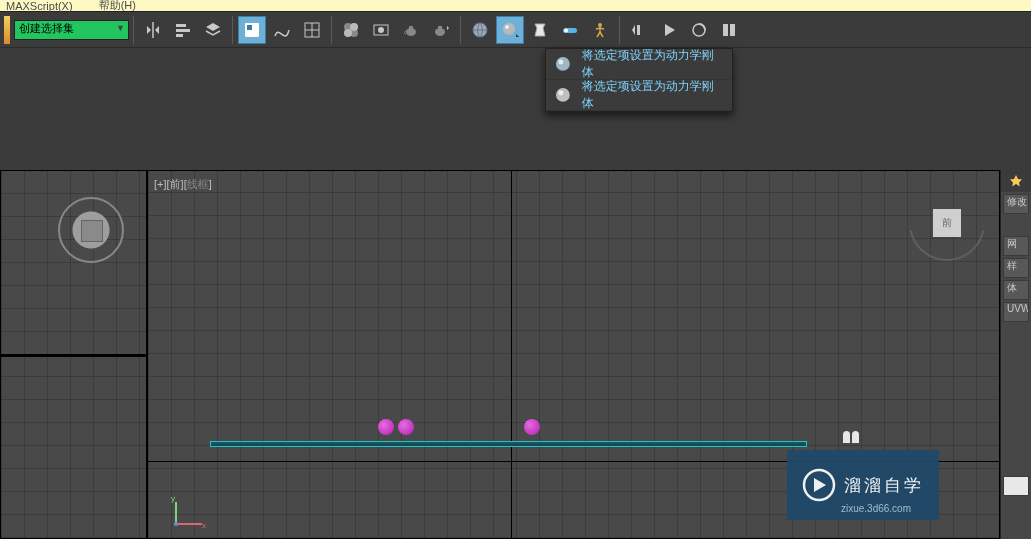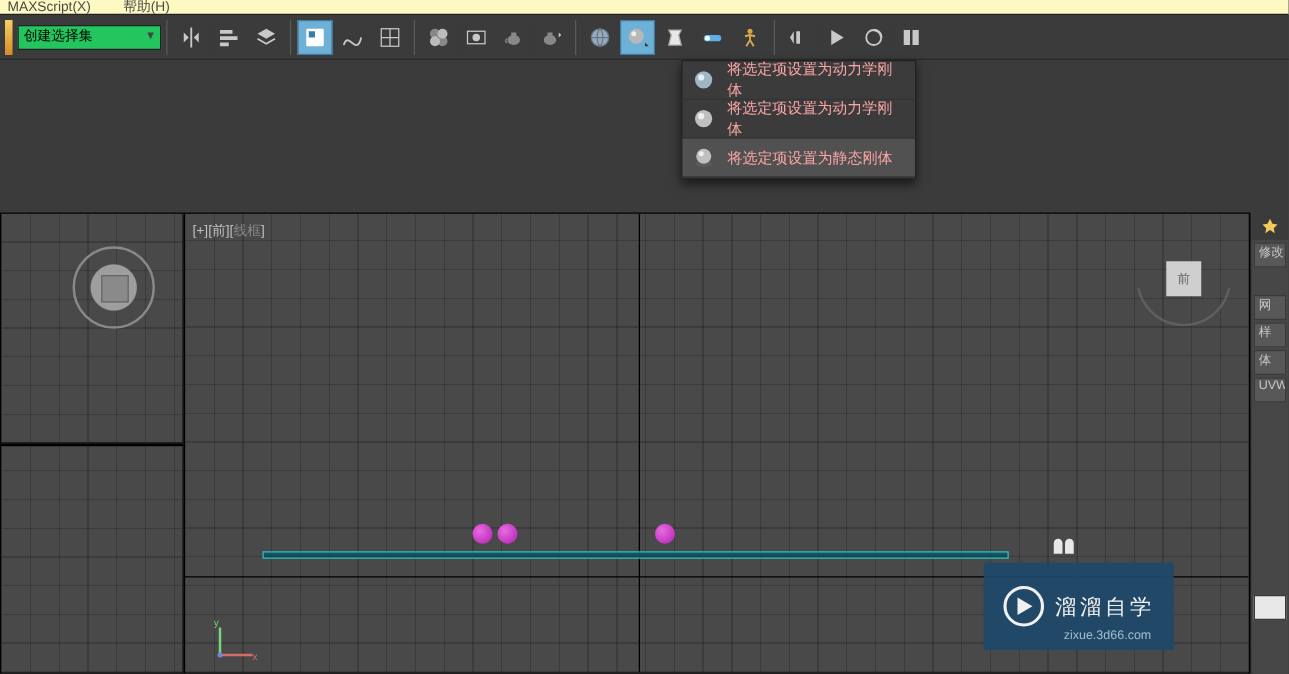--- a/index.html
+++ b/index.html
@@ -104,21 +104,21 @@
   .dropdown-item.highlight {
     background: #515151;
   }
   .dd-icon {
     width: 18px; height: 18px;
     margin-right: 10px;
     display: flex;
     align-items: center;
     justify-content: center;
   }
-  .dd-label { color: #fca5a5; font-size: 12px; }
+  .dd-label { color: #7dd3fc; font-size: 12px; }
 
   
   .workspace {
     position: absolute;
     left: 0; top: 170px;
     right: 0; bottom: 0;
     display: flex;
   }
 
   .viewport {
@@ -235,21 +235,21 @@
     justify-content:center;
     color:#fff;
     font-size:17px;
     letter-spacing:3px;
     opacity: 0.92;
   }
   .watermark svg { width:34px; height:34px; margin-right:8px; }
   .wm-sub {
     position:absolute;
     bottom:6px;
-    right:18px;
+    right:28px;
     font-size:10px;
     letter-spacing:0;
     color:#a7c6dc;
     text-align:center;
   }
 
   
   .rightpanel {
     position: absolute;
     right: 0; top: 170px;
@@ -462,30 +462,20 @@
   </div>
   <div class="dropdown-item">
     <div class="dd-icon">
       <svg viewBox="0 0 18 18">
           <circle cx="9" cy="9" r="7" fill="#bfbfbf"></circle>
           <circle cx="7" cy="7" r="2.5" fill="#efefef"></circle>
         </svg>
     </div>
     <span class="dd-label">将选定项设置为动力学刚体</span>
   </div>
-  <div class="dropdown-item highlight">
-    <div class="dd-icon">
-      <svg viewBox="0 0 18 18">
-          <ellipse cx="9" cy="14" rx="7" ry="2.5" fill="#5a5a5a"></ellipse>
-          <circle cx="9" cy="8" r="6" fill="#bfbfbf"></circle>
-          <circle cx="7" cy="6" r="2" fill="#efefef"></circle>
-        </svg>
-    </div>
-    <span class="dd-label">将选定项设置为静态刚体</span>
-  </div>
 </div>
 
 <div class="workspace">
   <div class="col-left">
     <div class="viewport vp-left-top">
       <div class="gridbg"></div>
       <div class="axis-h" style="bottom:0"></div>
       <div class="viewcube"></div>
     </div>
     <div class="viewport vp-left-bot">

